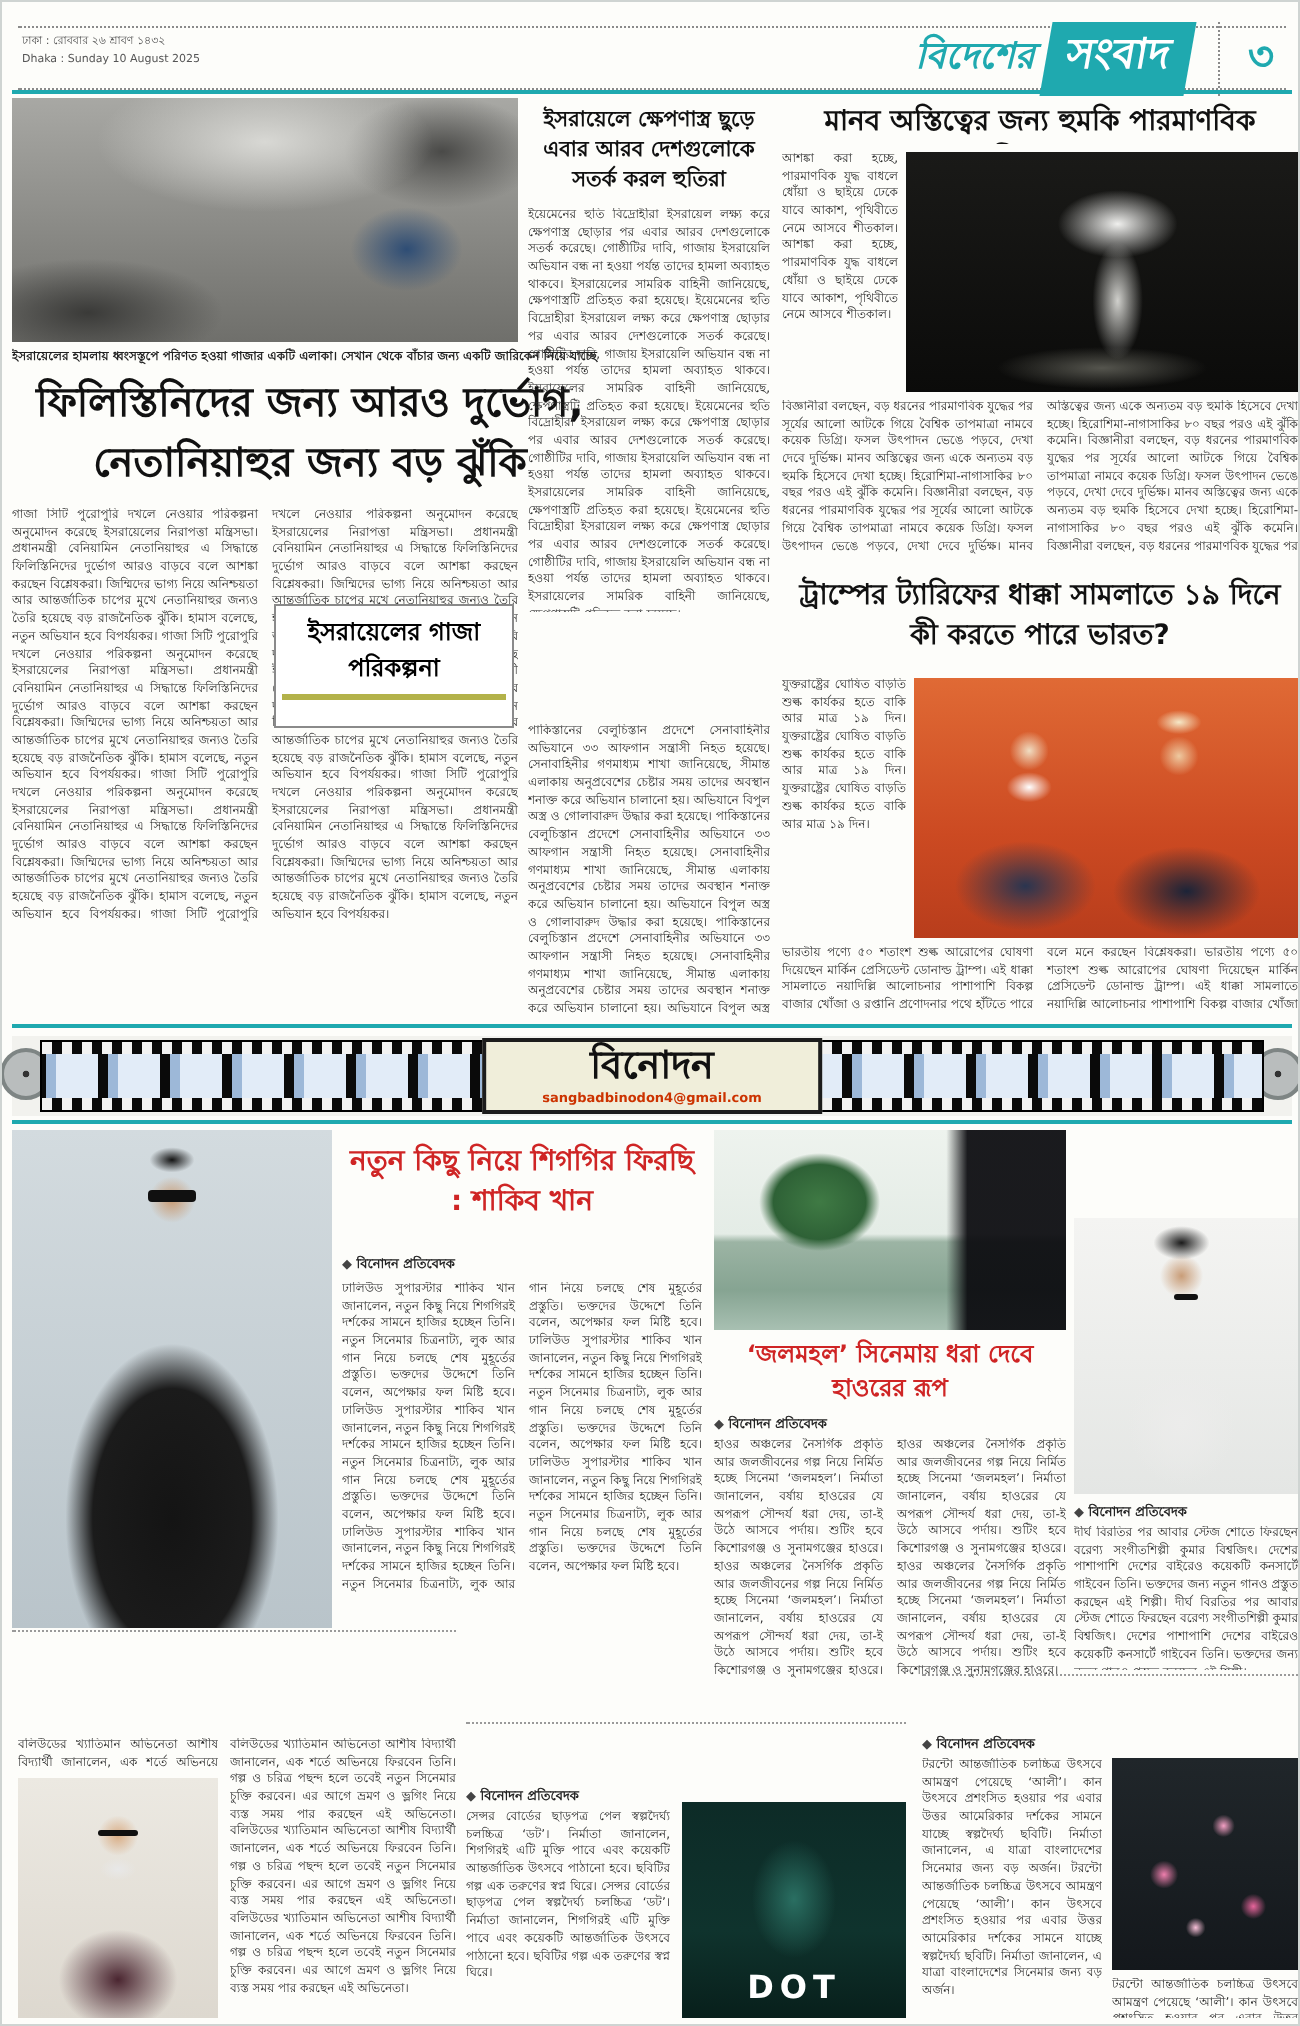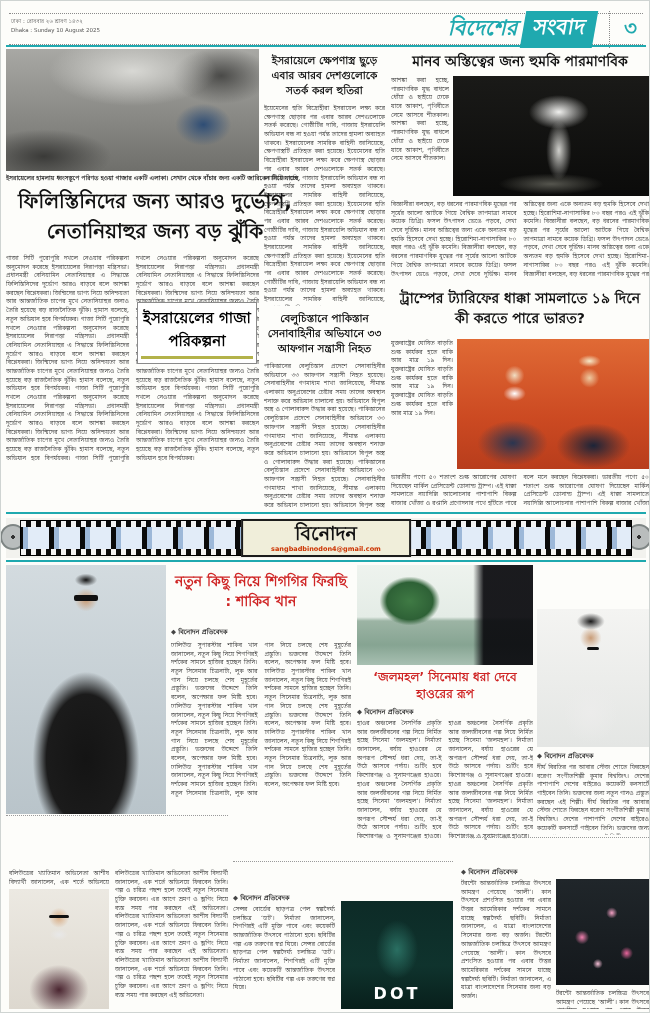--- a/index.html
+++ b/index.html
@@ -16,26 +16,26 @@
   .hl-red{color:#cf2525;}
   .hl-blue{color:#1778b0;}
   .caption{font-size:6px;font-weight:bold;color:#222;overflow:hidden;}
   .byline{font-size:6.5px;font-weight:bold;color:#222;overflow:hidden;white-space:nowrap;}
   .byline .b{color:#444;}
   
   .masthead{position:absolute;left:8px;top:12px;width:634px;height:32px;border-top:1px dotted #8a8a8a;border-bottom:1px dotted #8a8a8a;}
   .teal-rule{position:absolute;left:5px;width:640px;height:2px;background:#1fa9af;}
   .dateline{position:absolute;left:2px;top:3px;font-size:5.5px;line-height:1.6;color:#555;}
   .sect-group{position:absolute;right:0;top:0;height:31px;display:flex;align-items:center;}
-  .sect-light{color:#1fa9af;font-weight:bold;font-size:21px;font-style:italic;margin-right:6px;}
+  .sect-light{color:#1fa9af;font-weight:bold;font-size:18px;font-style:italic;margin-right:6px;}
   .sect-boxed{background:#1fa9af;color:#fff;font-weight:bold;font-size:21px;padding:0 10px 2px 10px;transform:skewX(-10deg);}
   .pageno{color:#1fa9af;font-weight:bold;font-size:20px;border-left:1px dotted #8a8a8a;padding:2px 6px 2px 14px;margin-left:14px;}
   
   .inset-box{background:#fff;border:1px solid #8a8a8a;text-align:center;padding:4px 3px 0 3px;}
-  .inset-box .t{font-size:15px;font-weight:bold;line-height:1.5;}
+  .inset-box .t{font-size:12px;font-weight:bold;line-height:1.5;}
   .inset-rule{height:3px;background:#b3b24a;margin-top:4px;}
   
   .banner{position:absolute;left:5px;top:517px;width:640px;height:40px;background:#f2f2ee;}
   .strip{position:absolute;left:14px;top:2px;width:612px;height:36px;background:#0a0a0a;border:1px solid #000;}
   .holes{position:absolute;left:0;width:100%;height:6px;background:repeating-linear-gradient(90deg,#f2f2f2 0 5px,#0a0a0a 5px 10px);}
   .frames{position:absolute;left:0;top:6px;width:100%;height:24px;background:repeating-linear-gradient(90deg,#0a0a0a 0 2px,#9db8d8 2px 7px,#e2ecf8 7px 28px,#0a0a0a 28px 31px);}
   .binodon-label{position:absolute;left:50%;top:1px;transform:translateX(-50%);background:#f0eeda;border:2px solid #1c1c1c;padding:0 28px;text-align:center;height:38px;}
   .binodon-title{font-size:19px;font-weight:bold;color:#111;line-height:1.3;}
   .binodon-email{font-size:6.5px;color:#cc3300;font-weight:bold;line-height:1;}
   .reel{position:absolute;top:6px;width:26px;height:26px;border-radius:50%;background:radial-gradient(circle 4px at 50% 50%,#333 0 40%,#b9bdbd 45%);border:2px solid #7e8584;}
@@ -113,21 +113,20 @@
   <div class="abs caption" style="left:5px;top:172px;width:302px;height:11px;">ইসরায়েলের হামলায় ধ্বংসস্তূপে পরিণত হওয়া গাজার একটি এলাকা। সেখান থেকে বাঁচার জন্য একটি জারিকেন নিয়ে যাচ্ছে ফিলিস্তিনি এক শিশু -এএফপি</div>
   <div class="abs hl hl-lead" style="left:5px;top:185px;width:298px;height:64px;">ফিলিস্তিনিদের জন্য আরও দুর্ভোগ, নেতানিয়াহুর জন্য বড় ঝুঁকি</div>
   <div class="abs body-txt cols2" style="left:5px;top:253px;width:253px;height:254px;">গাজা সিটি পুরোপুরি দখলে নেওয়ার পরিকল্পনা অনুমোদন করেছে ইসরায়েলের নিরাপত্তা মন্ত্রিসভা। প্রধানমন্ত্রী বেনিয়ামিন নেতানিয়াহুর এ সিদ্ধান্তে ফিলিস্তিনিদের দুর্ভোগ আরও বাড়বে বলে আশঙ্কা করছেন বিশ্লেষকরা। জিম্মিদের ভাগ্য নিয়ে অনিশ্চয়তা আর আন্তর্জাতিক চাপের মুখে নেতানিয়াহুর জন্যও তৈরি হয়েছে বড় রাজনৈতিক ঝুঁকি। হামাস বলেছে, নতুন অভিযান হবে বিপর্যয়কর। গাজা সিটি পুরোপুরি দখলে নেওয়ার পরিকল্পনা অনুমোদন করেছে ইসরায়েলের নিরাপত্তা মন্ত্রিসভা। প্রধানমন্ত্রী বেনিয়ামিন নেতানিয়াহুর এ সিদ্ধান্তে ফিলিস্তিনিদের দুর্ভোগ আরও বাড়বে বলে আশঙ্কা করছেন বিশ্লেষকরা। জিম্মিদের ভাগ্য নিয়ে অনিশ্চয়তা আর আন্তর্জাতিক চাপের মুখে নেতানিয়াহুর জন্যও তৈরি হয়েছে বড় রাজনৈতিক ঝুঁকি। হামাস বলেছে, নতুন অভিযান হবে বিপর্যয়কর। গাজা সিটি পুরোপুরি দখলে নেওয়ার পরিকল্পনা অনুমোদন করেছে ইসরায়েলের নিরাপত্তা মন্ত্রিসভা। প্রধানমন্ত্রী বেনিয়ামিন নেতানিয়াহুর এ সিদ্ধান্তে ফিলিস্তিনিদের দুর্ভোগ আরও বাড়বে বলে আশঙ্কা করছেন বিশ্লেষকরা। জিম্মিদের ভাগ্য নিয়ে অনিশ্চয়তা আর আন্তর্জাতিক চাপের মুখে নেতানিয়াহুর জন্যও তৈরি হয়েছে বড় রাজনৈতিক ঝুঁকি। হামাস বলেছে, নতুন অভিযান হবে বিপর্যয়কর। গাজা সিটি পুরোপুরি দখলে নেওয়ার পরিকল্পনা অনুমোদন করেছে ইসরায়েলের নিরাপত্তা মন্ত্রিসভা। প্রধানমন্ত্রী বেনিয়ামিন নেতানিয়াহুর এ সিদ্ধান্তে ফিলিস্তিনিদের দুর্ভোগ আরও বাড়বে বলে আশঙ্কা করছেন বিশ্লেষকরা। জিম্মিদের ভাগ্য নিয়ে অনিশ্চয়তা আর আন্তর্জাতিক চাপের মুখে নেতানিয়াহুর জন্যও তৈরি হয়েছে বড় রাজনৈতিক ঝুঁকি। হামাস বলেছে, নতুন অভিযান হবে বিপর্যয়কর। গাজা সিটি পুরোপুরি দখলে নেওয়ার পরিকল্পনা অনুমোদন করেছে ইসরায়েলের নিরাপত্তা মন্ত্রিসভা। প্রধানমন্ত্রী বেনিয়ামিন নেতানিয়াহুর এ সিদ্ধান্তে ফিলিস্তিনিদের দুর্ভোগ আরও বাড়বে বলে আশঙ্কা করছেন বিশ্লেষকরা। জিম্মিদের ভাগ্য নিয়ে অনিশ্চয়তা আর আন্তর্জাতিক চাপের মুখে নেতানিয়াহুর জন্যও তৈরি হয়েছে বড় রাজনৈতিক ঝুঁকি। হামাস বলেছে, নতুন অভিযান হবে বিপর্যয়কর। গাজা সিটি পুরোপুরি দখলে নেওয়ার পরিকল্পনা অনুমোদন করেছে ইসরায়েলের নিরাপত্তা মন্ত্রিসভা। প্রধানমন্ত্রী বেনিয়ামিন নেতানিয়াহুর এ সিদ্ধান্তে ফিলিস্তিনিদের দুর্ভোগ আরও বাড়বে বলে আশঙ্কা করছেন বিশ্লেষকরা। জিম্মিদের ভাগ্য নিয়ে অনিশ্চয়তা আর আন্তর্জাতিক চাপের মুখে নেতানিয়াহুর জন্যও তৈরি হয়েছে বড় রাজনৈতিক ঝুঁকি। হামাস বলেছে, নতুন অভিযান হবে বিপর্যয়কর।</div>
   <div class="abs inset-box" style="left:136px;top:301px;width:120px;height:62px;">
     <div class="t">ইসরায়েলের গাজা পরিকল্পনা</div>
     <div class="inset-rule"></div>
   </div>
 
   <div class="abs hl hl-sm" style="left:263px;top:52px;width:121px;height:48px;">ইসরায়েলে ক্ষেপণাস্ত্র ছুড়ে এবার আরব দেশগুলোকে সতর্ক করল হুতিরা</div>
   <div class="abs body-txt" style="left:263px;top:103px;width:121px;height:202px;">ইয়েমেনের হুতি বিদ্রোহীরা ইসরায়েল লক্ষ্য করে ক্ষেপণাস্ত্র ছোড়ার পর এবার আরব দেশগুলোকে সতর্ক করেছে। গোষ্ঠীটির দাবি, গাজায় ইসরায়েলি অভিযান বন্ধ না হওয়া পর্যন্ত তাদের হামলা অব্যাহত থাকবে। ইসরায়েলের সামরিক বাহিনী জানিয়েছে, ক্ষেপণাস্ত্রটি প্রতিহত করা হয়েছে। ইয়েমেনের হুতি বিদ্রোহীরা ইসরায়েল লক্ষ্য করে ক্ষেপণাস্ত্র ছোড়ার পর এবার আরব দেশগুলোকে সতর্ক করেছে। গোষ্ঠীটির দাবি, গাজায় ইসরায়েলি অভিযান বন্ধ না হওয়া পর্যন্ত তাদের হামলা অব্যাহত থাকবে। ইসরায়েলের সামরিক বাহিনী জানিয়েছে, ক্ষেপণাস্ত্রটি প্রতিহত করা হয়েছে। ইয়েমেনের হুতি বিদ্রোহীরা ইসরায়েল লক্ষ্য করে ক্ষেপণাস্ত্র ছোড়ার পর এবার আরব দেশগুলোকে সতর্ক করেছে। গোষ্ঠীটির দাবি, গাজায় ইসরায়েলি অভিযান বন্ধ না হওয়া পর্যন্ত তাদের হামলা অব্যাহত থাকবে। ইসরায়েলের সামরিক বাহিনী জানিয়েছে, ক্ষেপণাস্ত্রটি প্রতিহত করা হয়েছে। ইয়েমেনের হুতি বিদ্রোহীরা ইসরায়েল লক্ষ্য করে ক্ষেপণাস্ত্র ছোড়ার পর এবার আরব দেশগুলোকে সতর্ক করেছে। গোষ্ঠীটির দাবি, গাজায় ইসরায়েলি অভিযান বন্ধ না হওয়া পর্যন্ত তাদের হামলা অব্যাহত থাকবে। ইসরায়েলের সামরিক বাহিনী জানিয়েছে, ক্ষেপণাস্ত্রটি প্রতিহত করা হয়েছে।</div>
-  <div class="abs hl hl-sm" style="left:263px;top:310px;width:121px;height:48px;">বেলুচিস্তানে পাকিস্তান সেনাবাহিনীর অভিযানে ৩৩ আফগান সন্ত্রাসী নিহত</div>
   <div class="abs body-txt" style="left:263px;top:361px;width:121px;height:146px;">পাকিস্তানের বেলুচিস্তান প্রদেশে সেনাবাহিনীর অভিযানে ৩৩ আফগান সন্ত্রাসী নিহত হয়েছে। সেনাবাহিনীর গণমাধ্যম শাখা জানিয়েছে, সীমান্ত এলাকায় অনুপ্রবেশের চেষ্টার সময় তাদের অবস্থান শনাক্ত করে অভিযান চালানো হয়। অভিযানে বিপুল অস্ত্র ও গোলাবারুদ উদ্ধার করা হয়েছে। পাকিস্তানের বেলুচিস্তান প্রদেশে সেনাবাহিনীর অভিযানে ৩৩ আফগান সন্ত্রাসী নিহত হয়েছে। সেনাবাহিনীর গণমাধ্যম শাখা জানিয়েছে, সীমান্ত এলাকায় অনুপ্রবেশের চেষ্টার সময় তাদের অবস্থান শনাক্ত করে অভিযান চালানো হয়। অভিযানে বিপুল অস্ত্র ও গোলাবারুদ উদ্ধার করা হয়েছে। পাকিস্তানের বেলুচিস্তান প্রদেশে সেনাবাহিনীর অভিযানে ৩৩ আফগান সন্ত্রাসী নিহত হয়েছে। সেনাবাহিনীর গণমাধ্যম শাখা জানিয়েছে, সীমান্ত এলাকায় অনুপ্রবেশের চেষ্টার সময় তাদের অবস্থান শনাক্ত করে অভিযান চালানো হয়। অভিযানে বিপুল অস্ত্র ও গোলাবারুদ উদ্ধার করা হয়েছে।</div>
 
   <div class="abs hl hl-med" style="left:390px;top:50px;width:258px;height:21px;">মানব অস্তিত্বের জন্য হুমকি পারমাণবিক শীতকাল</div>
   <div class="abs body-txt" style="left:390px;top:75px;width:58px;height:120px;">আশঙ্কা করা হচ্ছে, পারমাণবিক যুদ্ধ বাধলে ধোঁয়া ও ছাইয়ে ঢেকে যাবে আকাশ, পৃথিবীতে নেমে আসবে শীতকাল। আশঙ্কা করা হচ্ছে, পারমাণবিক যুদ্ধ বাধলে ধোঁয়া ও ছাইয়ে ঢেকে যাবে আকাশ, পৃথিবীতে নেমে আসবে শীতকাল।</div>
   <div class="abs photo mushroom-photo" style="left:452px;top:75px;width:196px;height:120px;"></div>
   <div class="abs body-txt cols2" style="left:390px;top:199px;width:258px;height:84px;">বিজ্ঞানীরা বলছেন, বড় ধরনের পারমাণবিক যুদ্ধের পর সূর্যের আলো আটকে গিয়ে বৈশ্বিক তাপমাত্রা নামবে কয়েক ডিগ্রি। ফসল উৎপাদন ভেঙে পড়বে, দেখা দেবে দুর্ভিক্ষ। মানব অস্তিত্বের জন্য একে অন্যতম বড় হুমকি হিসেবে দেখা হচ্ছে। হিরোশিমা-নাগাসাকির ৮০ বছর পরও এই ঝুঁকি কমেনি। বিজ্ঞানীরা বলছেন, বড় ধরনের পারমাণবিক যুদ্ধের পর সূর্যের আলো আটকে গিয়ে বৈশ্বিক তাপমাত্রা নামবে কয়েক ডিগ্রি। ফসল উৎপাদন ভেঙে পড়বে, দেখা দেবে দুর্ভিক্ষ। মানব অস্তিত্বের জন্য একে অন্যতম বড় হুমকি হিসেবে দেখা হচ্ছে। হিরোশিমা-নাগাসাকির ৮০ বছর পরও এই ঝুঁকি কমেনি। বিজ্ঞানীরা বলছেন, বড় ধরনের পারমাণবিক যুদ্ধের পর সূর্যের আলো আটকে গিয়ে বৈশ্বিক তাপমাত্রা নামবে কয়েক ডিগ্রি। ফসল উৎপাদন ভেঙে পড়বে, দেখা দেবে দুর্ভিক্ষ। মানব অস্তিত্বের জন্য একে অন্যতম বড় হুমকি হিসেবে দেখা হচ্ছে। হিরোশিমা-নাগাসাকির ৮০ বছর পরও এই ঝুঁকি কমেনি। বিজ্ঞানীরা বলছেন, বড় ধরনের পারমাণবিক যুদ্ধের পর সূর্যের আলো আটকে গিয়ে বৈশ্বিক তাপমাত্রা নামবে কয়েক ডিগ্রি। ফসল উৎপাদন ভেঙে পড়বে, দেখা দেবে দুর্ভিক্ষ। মানব অস্তিত্বের জন্য একে অন্যতম বড় হুমকি হিসেবে দেখা হচ্ছে। হিরোশিমা-নাগাসাকির ৮০ বছর পরও এই ঝুঁকি কমেনি।</div>
 
   <div class="abs hl hl-med" style="left:390px;top:287px;width:258px;height:47px;">ট্রাম্পের ট্যারিফের ধাক্কা সামলাতে ১৯ দিনে কী করতে পারে ভারত?</div>
   <div class="abs body-txt" style="left:390px;top:338px;width:62px;height:130px;">যুক্তরাষ্ট্রের ঘোষিত বাড়তি শুল্ক কার্যকর হতে বাকি আর মাত্র ১৯ দিন। যুক্তরাষ্ট্রের ঘোষিত বাড়তি শুল্ক কার্যকর হতে বাকি আর মাত্র ১৯ দিন। যুক্তরাষ্ট্রের ঘোষিত বাড়তি শুল্ক কার্যকর হতে বাকি আর মাত্র ১৯ দিন।</div>
   <div class="abs photo modi-trump-photo" style="left:456px;top:338px;width:192px;height:130px;"></div>

